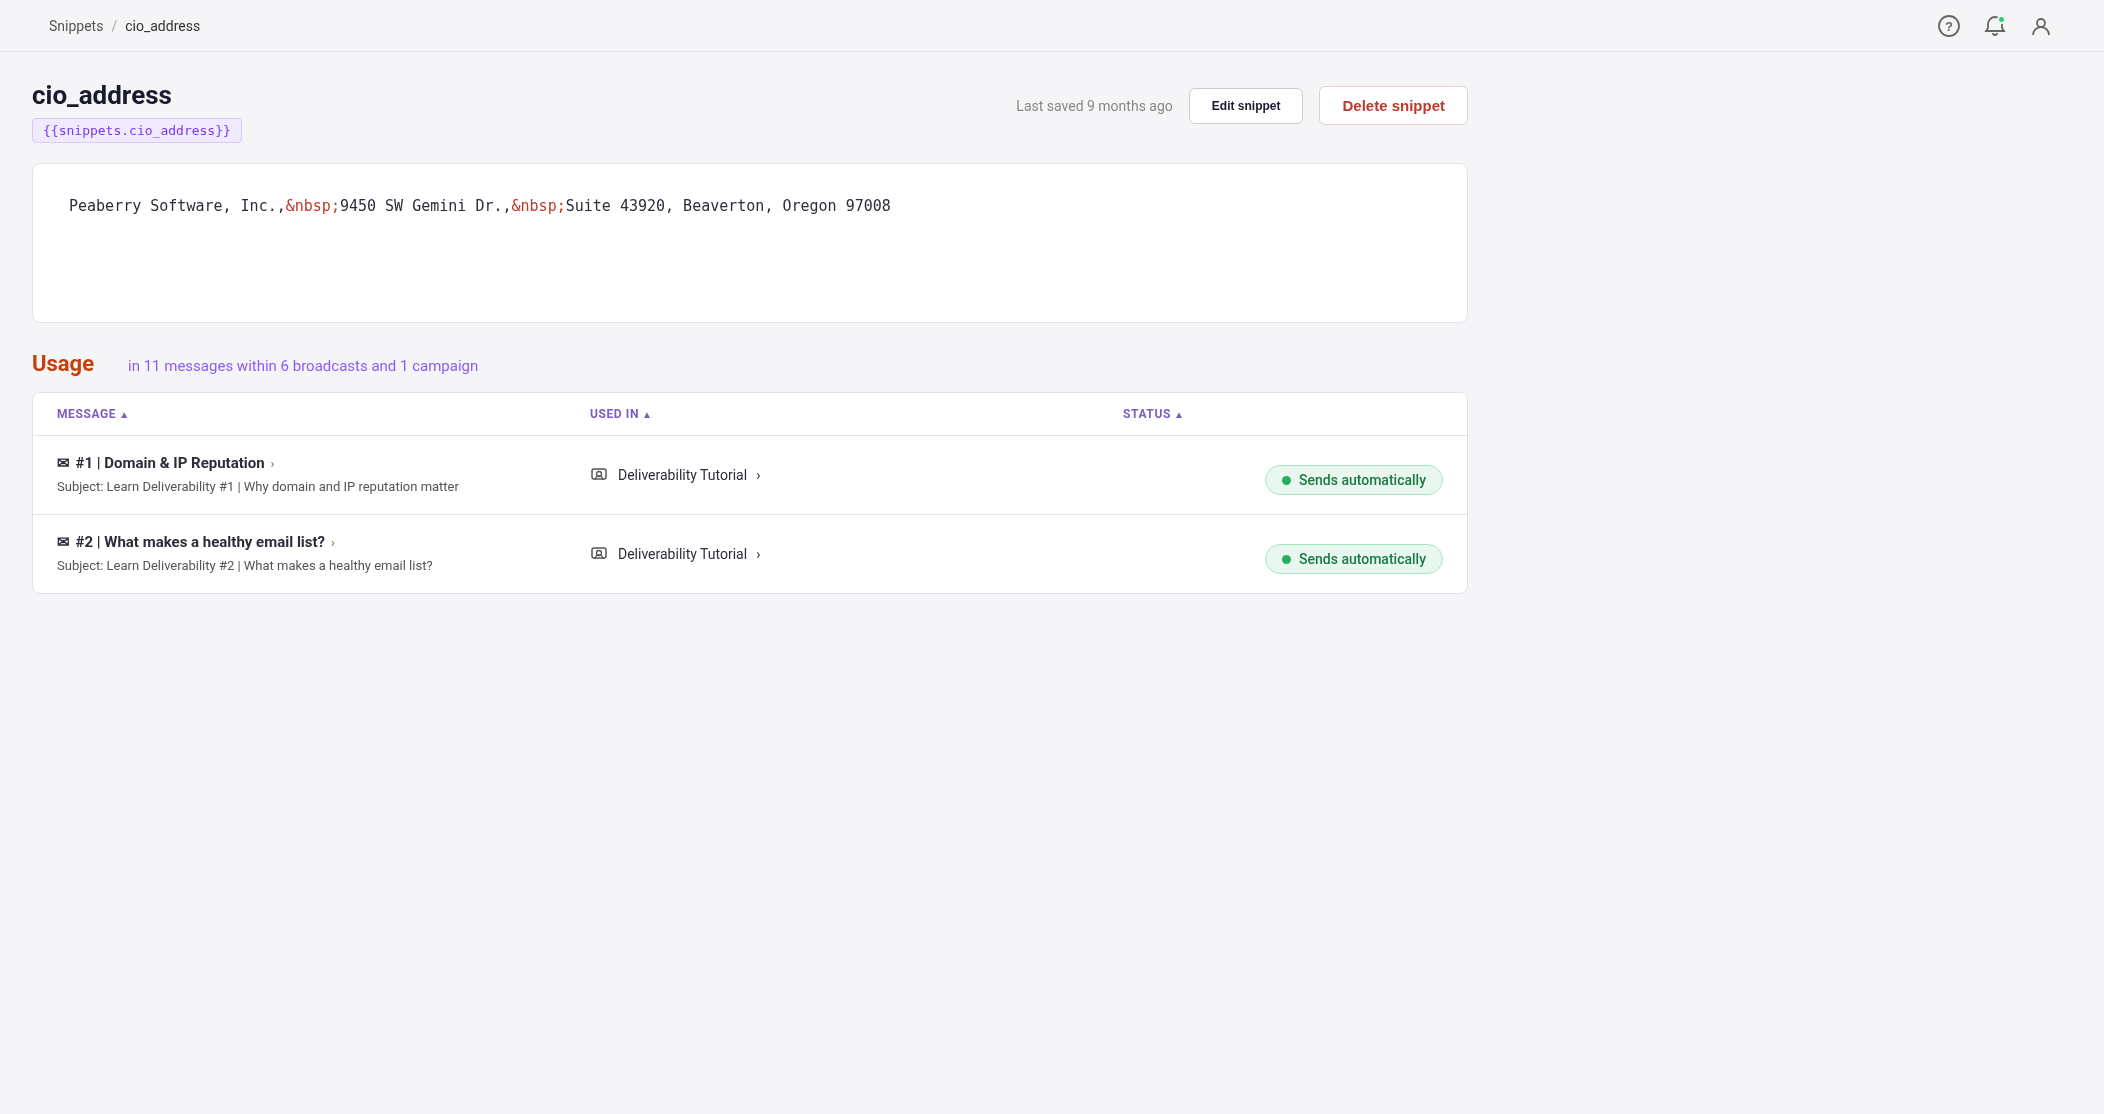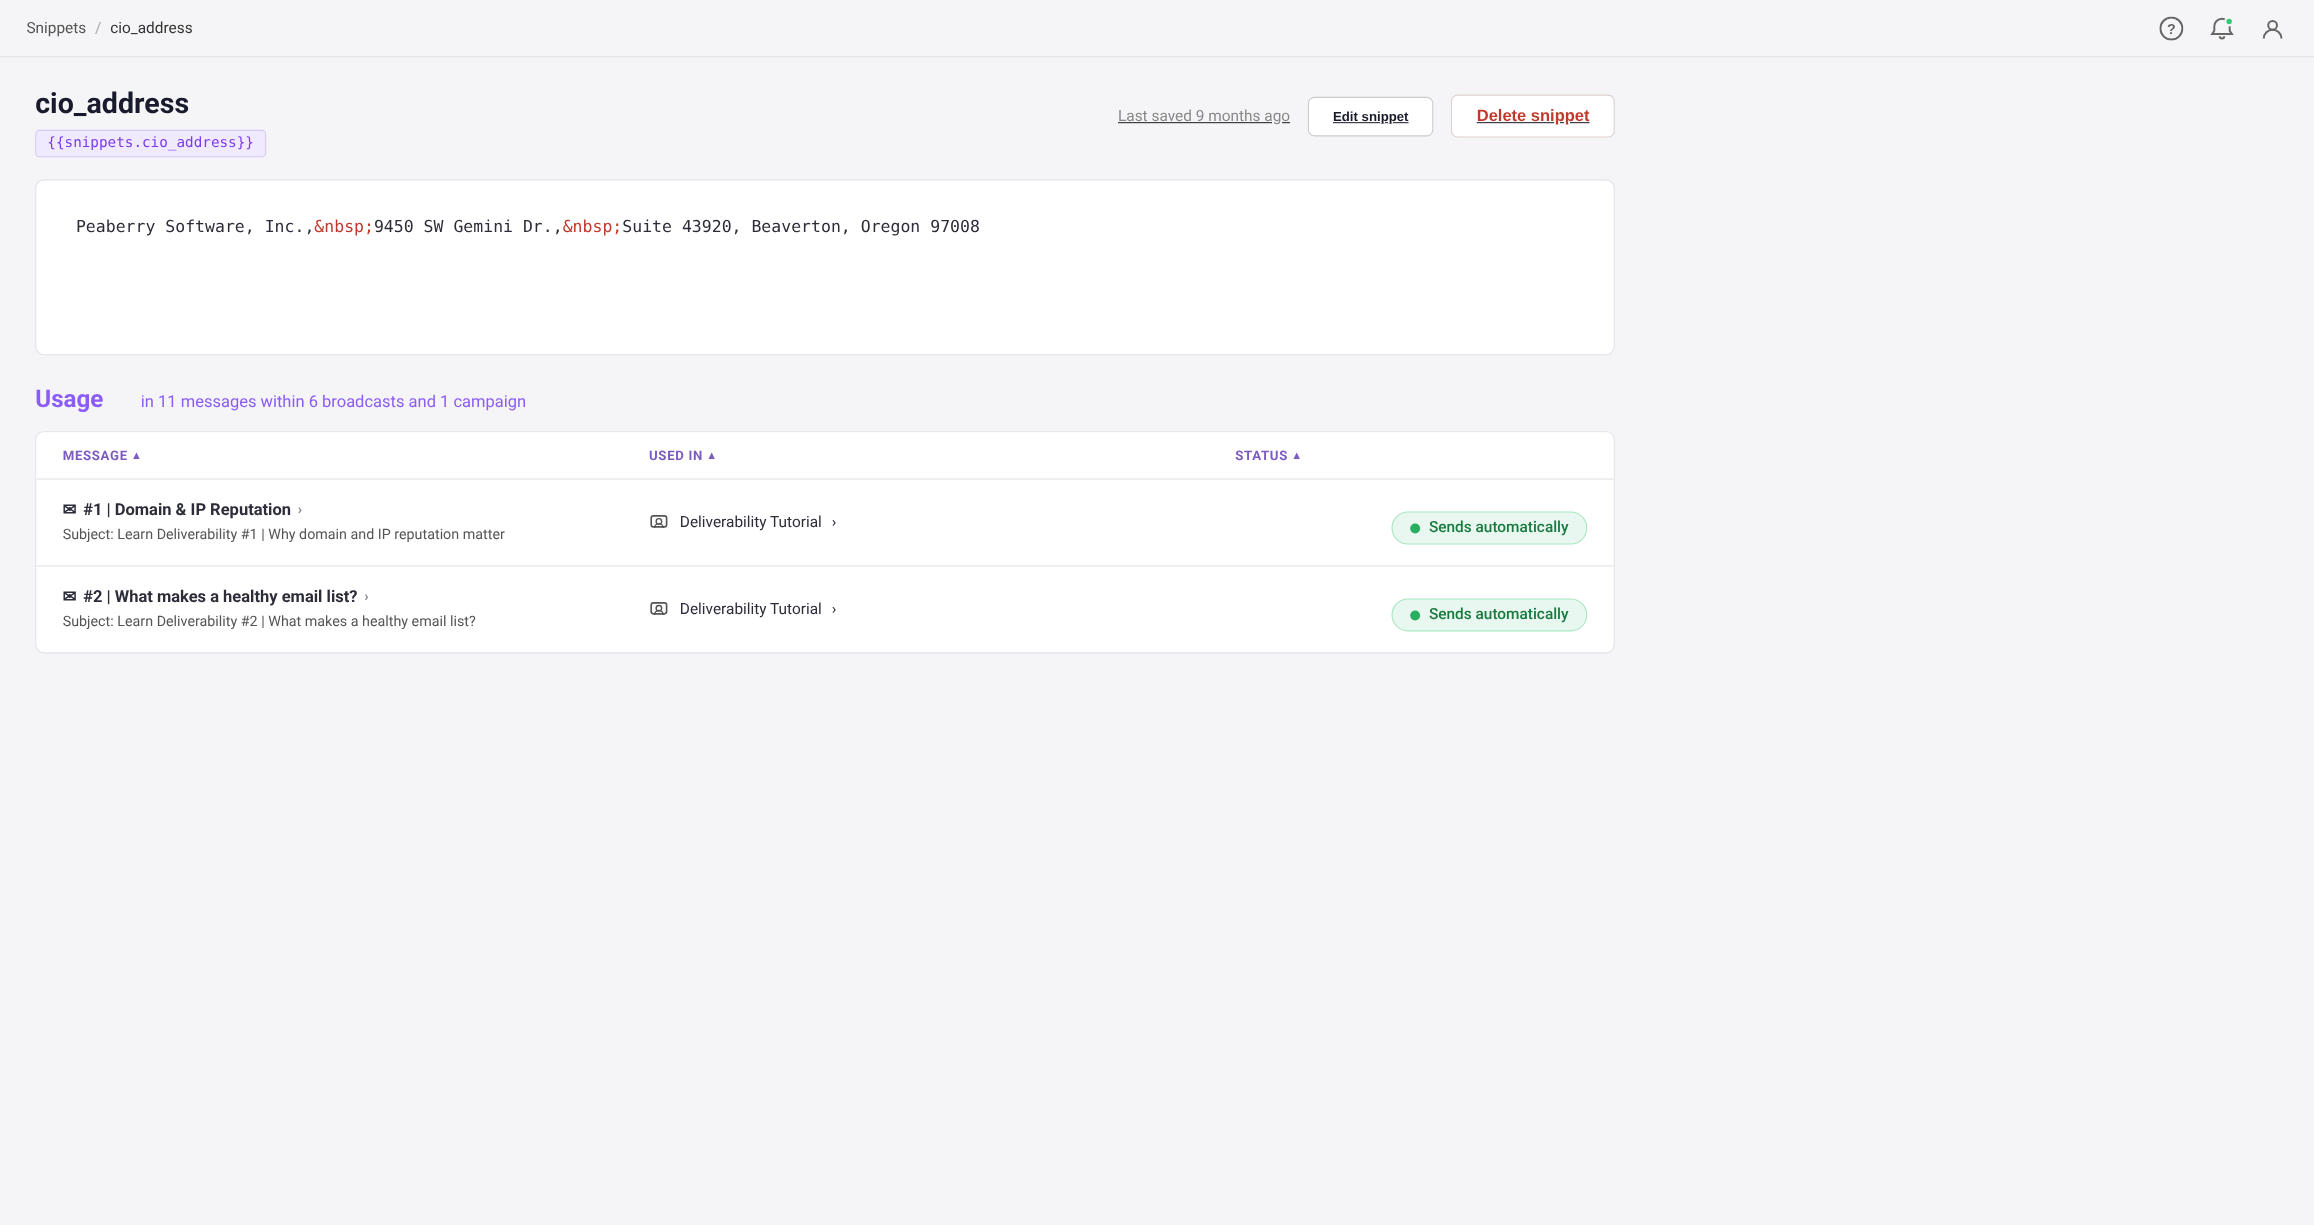--- a/index.html
+++ b/index.html
@@ -8,21 +8,21 @@
       background: #f5f5f7;
       color: #2d2d3a;
       font-size: 14px;
     }
     
     .topnav {
       display: flex;
       align-items: center;
       justify-content: space-between;
       background: #f5f5f7;
-      padding: 10px 24px;
+      padding: 10px 49px;
       border-bottom: 1px solid #e2e2e8;
       height: 52px;
     }
     .breadcrumb {
       display: flex;
       align-items: center;
       gap: 8px;
       font-size: 14px;
       color: #555;
     }
@@ -89,21 +89,20 @@
       padding: 4px 10px;
       font-size: 13px;
       color: #7c3aed;
       font-family: monospace;
     }
     .page-header-right {
       display: flex;
       align-items: center;
       gap: 16px;
       margin-top: 6px;
-      text-decoration: underline;
     }
     .last-saved {
       color: #888;
       font-size: 14px;
     }
     .btn-edit-snippet {
       background: #fff;
       border: 1px solid #ccc;
       border-radius: 6px;
       padding: 10px 22px;
@@ -141,21 +140,21 @@
     
     .usage-header {
       display: flex;
       align-items: baseline;
       gap: 10px;
       margin-bottom: 16px;
     }
     .usage-title {
       font-size: 22px;
       font-weight: 700;
-      color: #8b5cf6;
+      color: #c2410c;
     }
     .usage-subtitle {
       color: #8b5cf6;
       font-size: 15px;
       margin-left: 24px;
     }
     
     .usage-table {
       background: #fff;
       border: 1px solid #e2e2e8;

